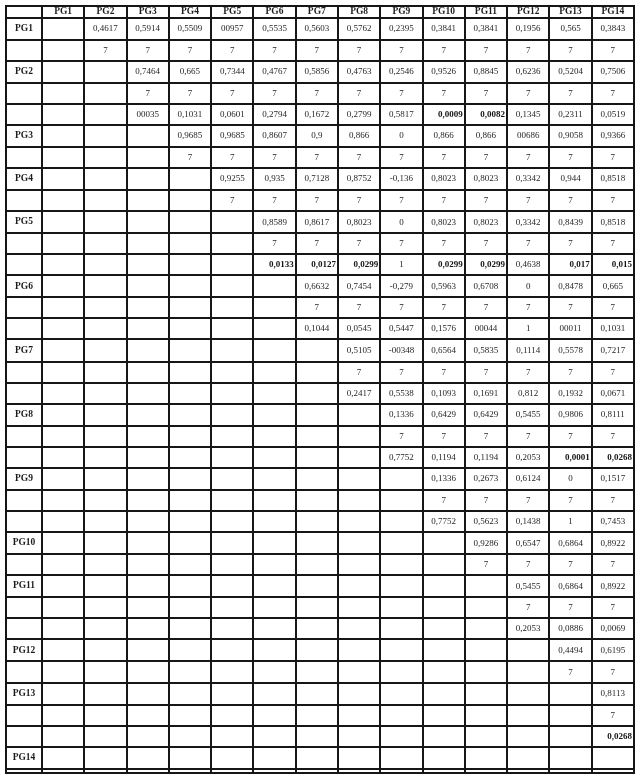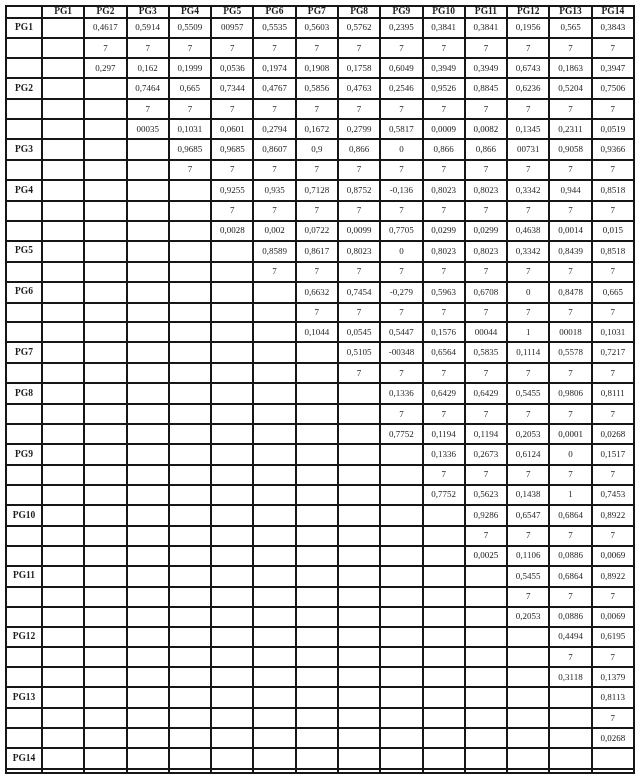--- a/index.html
+++ b/index.html
@@ -41,22 +41,23 @@
     font-weight: bold;
     font-size: 9.5px;
     color: #1c1c1c;
   }
   table.matrix td.rowlabel {
     font-weight: bold;
     font-size: 9.5px;
     color: #1c1c1c;
   }
   table.matrix td.bold {
-    font-weight: normal;
+    font-weight: bold;
     color: #141414;
+    text-align: right;
   }
   col.c-label { width: 36px; }
 </style>
 </head>
 <body>
 
 <div class="page">
   <table class="matrix">
     <colgroup>
         <col class="c-label">
@@ -123,37 +124,20 @@
           <td>7</td>
           <td>7</td>
           <td>7</td>
           <td>7</td>
           <td>7</td>
           <td>7</td>
           <td>7</td>
           <td>7</td>
         </tr>
         <tr>
-          <td class="rowlabel"></td>
-          <td></td>
-          <td>0,297</td>
-          <td>0,162</td>
-          <td>0,1999</td>
-          <td>0,0536</td>
-          <td>0,1974</td>
-          <td>0,1908</td>
-          <td>0,1758</td>
-          <td>0,6049</td>
-          <td>0,3949</td>
-          <td>0,3949</td>
-          <td>0,6743</td>
-          <td>0,1863</td>
-          <td>0,3947</td>
-        </tr>
-        <tr>
           <td class="rowlabel">PG2</td>
           <td></td>
           <td></td>
           <td>0,7464</td>
           <td>0,665</td>
           <td>0,7344</td>
           <td>0,4767</td>
           <td>0,5856</td>
           <td>0,4763</td>
           <td>0,2546</td>
@@ -203,21 +187,21 @@
           <td></td>
           <td></td>
           <td>0,9685</td>
           <td>0,9685</td>
           <td>0,8607</td>
           <td>0,9</td>
           <td>0,866</td>
           <td>0</td>
           <td>0,866</td>
           <td>0,866</td>
-          <td>00731</td>
+          <td>00686</td>
           <td>0,9058</td>
           <td>0,9366</td>
         </tr>
         <tr>
           <td class="rowlabel"></td>
           <td></td>
           <td></td>
           <td></td>
           <td>7</td>
           <td>7</td>
@@ -259,37 +243,20 @@
           <td>7</td>
           <td>7</td>
           <td>7</td>
           <td>7</td>
           <td>7</td>
           <td>7</td>
           <td>7</td>
           <td>7</td>
         </tr>
         <tr>
-          <td class="rowlabel"></td>
-          <td></td>
-          <td></td>
-          <td></td>
-          <td></td>
-          <td class="bold">0,0028</td>
-          <td class="bold">0,002</td>
-          <td>0,0722</td>
-          <td class="bold">0,0099</td>
-          <td>0,7705</td>
-          <td class="bold">0,0299</td>
-          <td class="bold">0,0299</td>
-          <td>0,4638</td>
-          <td class="bold">0,0014</td>
-          <td class="bold">0,015</td>
-        </tr>
-        <tr>
           <td class="rowlabel">PG5</td>
           <td></td>
           <td></td>
           <td></td>
           <td></td>
           <td></td>
           <td>0,8589</td>
           <td>0,8617</td>
           <td>0,8023</td>
           <td>0</td>
@@ -310,20 +277,37 @@
           <td>7</td>
           <td>7</td>
           <td>7</td>
           <td>7</td>
           <td>7</td>
           <td>7</td>
           <td>7</td>
           <td>7</td>
         </tr>
         <tr>
+          <td class="rowlabel"></td>
+          <td></td>
+          <td></td>
+          <td></td>
+          <td></td>
+          <td></td>
+          <td class="bold">0,0133</td>
+          <td class="bold">0,0127</td>
+          <td class="bold">0,0299</td>
+          <td>1</td>
+          <td class="bold">0,0299</td>
+          <td class="bold">0,0299</td>
+          <td>0,4638</td>
+          <td class="bold">0,017</td>
+          <td class="bold">0,015</td>
+        </tr>
+        <tr>
           <td class="rowlabel">PG6</td>
           <td></td>
           <td></td>
           <td></td>
           <td></td>
           <td></td>
           <td></td>
           <td>0,6632</td>
           <td>0,7454</td>
           <td>-0,279</td>
@@ -357,21 +341,21 @@
           <td></td>
           <td></td>
           <td></td>
           <td></td>
           <td>0,1044</td>
           <td>0,0545</td>
           <td>0,5447</td>
           <td>0,1576</td>
           <td>00044</td>
           <td>1</td>
-          <td>00018</td>
+          <td>00011</td>
           <td>0,1031</td>
         </tr>
         <tr>
           <td class="rowlabel">PG7</td>
           <td></td>
           <td></td>
           <td></td>
           <td></td>
           <td></td>
           <td></td>
@@ -395,20 +379,37 @@
           <td></td>
           <td>7</td>
           <td>7</td>
           <td>7</td>
           <td>7</td>
           <td>7</td>
           <td>7</td>
           <td>7</td>
         </tr>
         <tr>
+          <td class="rowlabel"></td>
+          <td></td>
+          <td></td>
+          <td></td>
+          <td></td>
+          <td></td>
+          <td></td>
+          <td></td>
+          <td>0,2417</td>
+          <td>0,5538</td>
+          <td>0,1093</td>
+          <td>0,1691</td>
+          <td>0,812</td>
+          <td>0,1932</td>
+          <td>0,0671</td>
+        </tr>
+        <tr>
           <td class="rowlabel">PG8</td>
           <td></td>
           <td></td>
           <td></td>
           <td></td>
           <td></td>
           <td></td>
           <td></td>
           <td></td>
           <td>0,1336</td>
@@ -531,37 +532,20 @@
           <td></td>
           <td></td>
           <td></td>
           <td></td>
           <td>7</td>
           <td>7</td>
           <td>7</td>
           <td>7</td>
         </tr>
         <tr>
-          <td class="rowlabel"></td>
-          <td></td>
-          <td></td>
-          <td></td>
-          <td></td>
-          <td></td>
-          <td></td>
-          <td></td>
-          <td></td>
-          <td></td>
-          <td></td>
-          <td class="bold">0,0025</td>
-          <td>0,1106</td>
-          <td>0,0886</td>
-          <td class="bold">0,0069</td>
-        </tr>
-        <tr>
           <td class="rowlabel">PG11</td>
           <td></td>
           <td></td>
           <td></td>
           <td></td>
           <td></td>
           <td></td>
           <td></td>
           <td></td>
           <td></td>
@@ -631,37 +615,20 @@
           <td></td>
           <td></td>
           <td></td>
           <td></td>
           <td></td>
           <td></td>
           <td></td>
           <td></td>
           <td>7</td>
           <td>7</td>
-        </tr>
-        <tr>
-          <td class="rowlabel"></td>
-          <td></td>
-          <td></td>
-          <td></td>
-          <td></td>
-          <td></td>
-          <td></td>
-          <td></td>
-          <td></td>
-          <td></td>
-          <td></td>
-          <td></td>
-          <td></td>
-          <td>0,3118</td>
-          <td>0,1379</td>
         </tr>
         <tr>
           <td class="rowlabel">PG13</td>
           <td></td>
           <td></td>
           <td></td>
           <td></td>
           <td></td>
           <td></td>
           <td></td>

